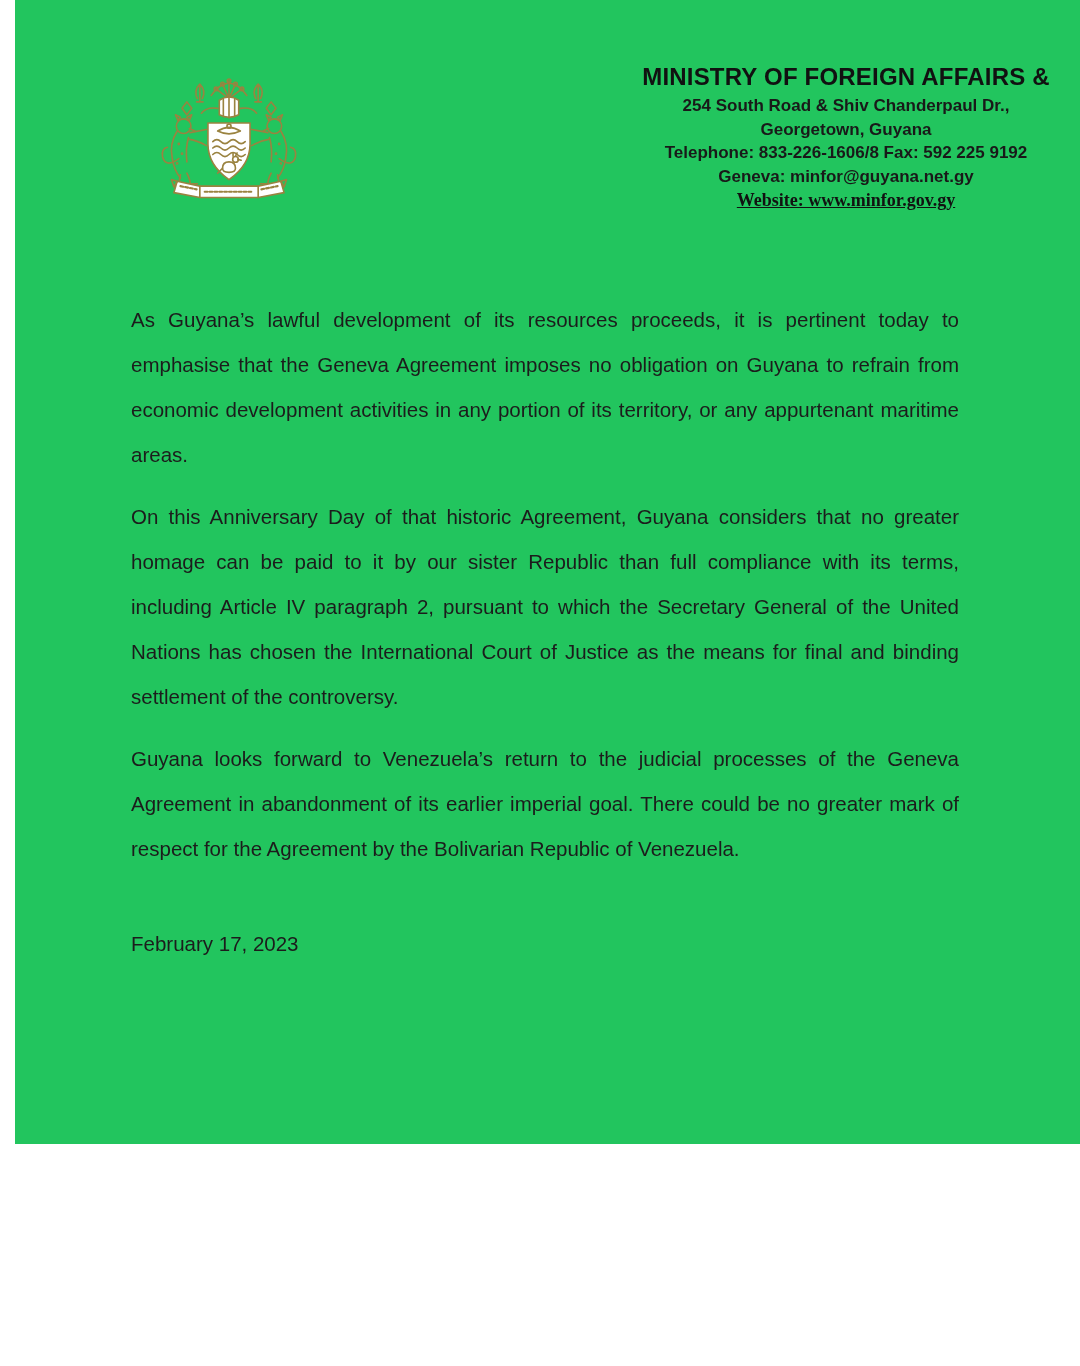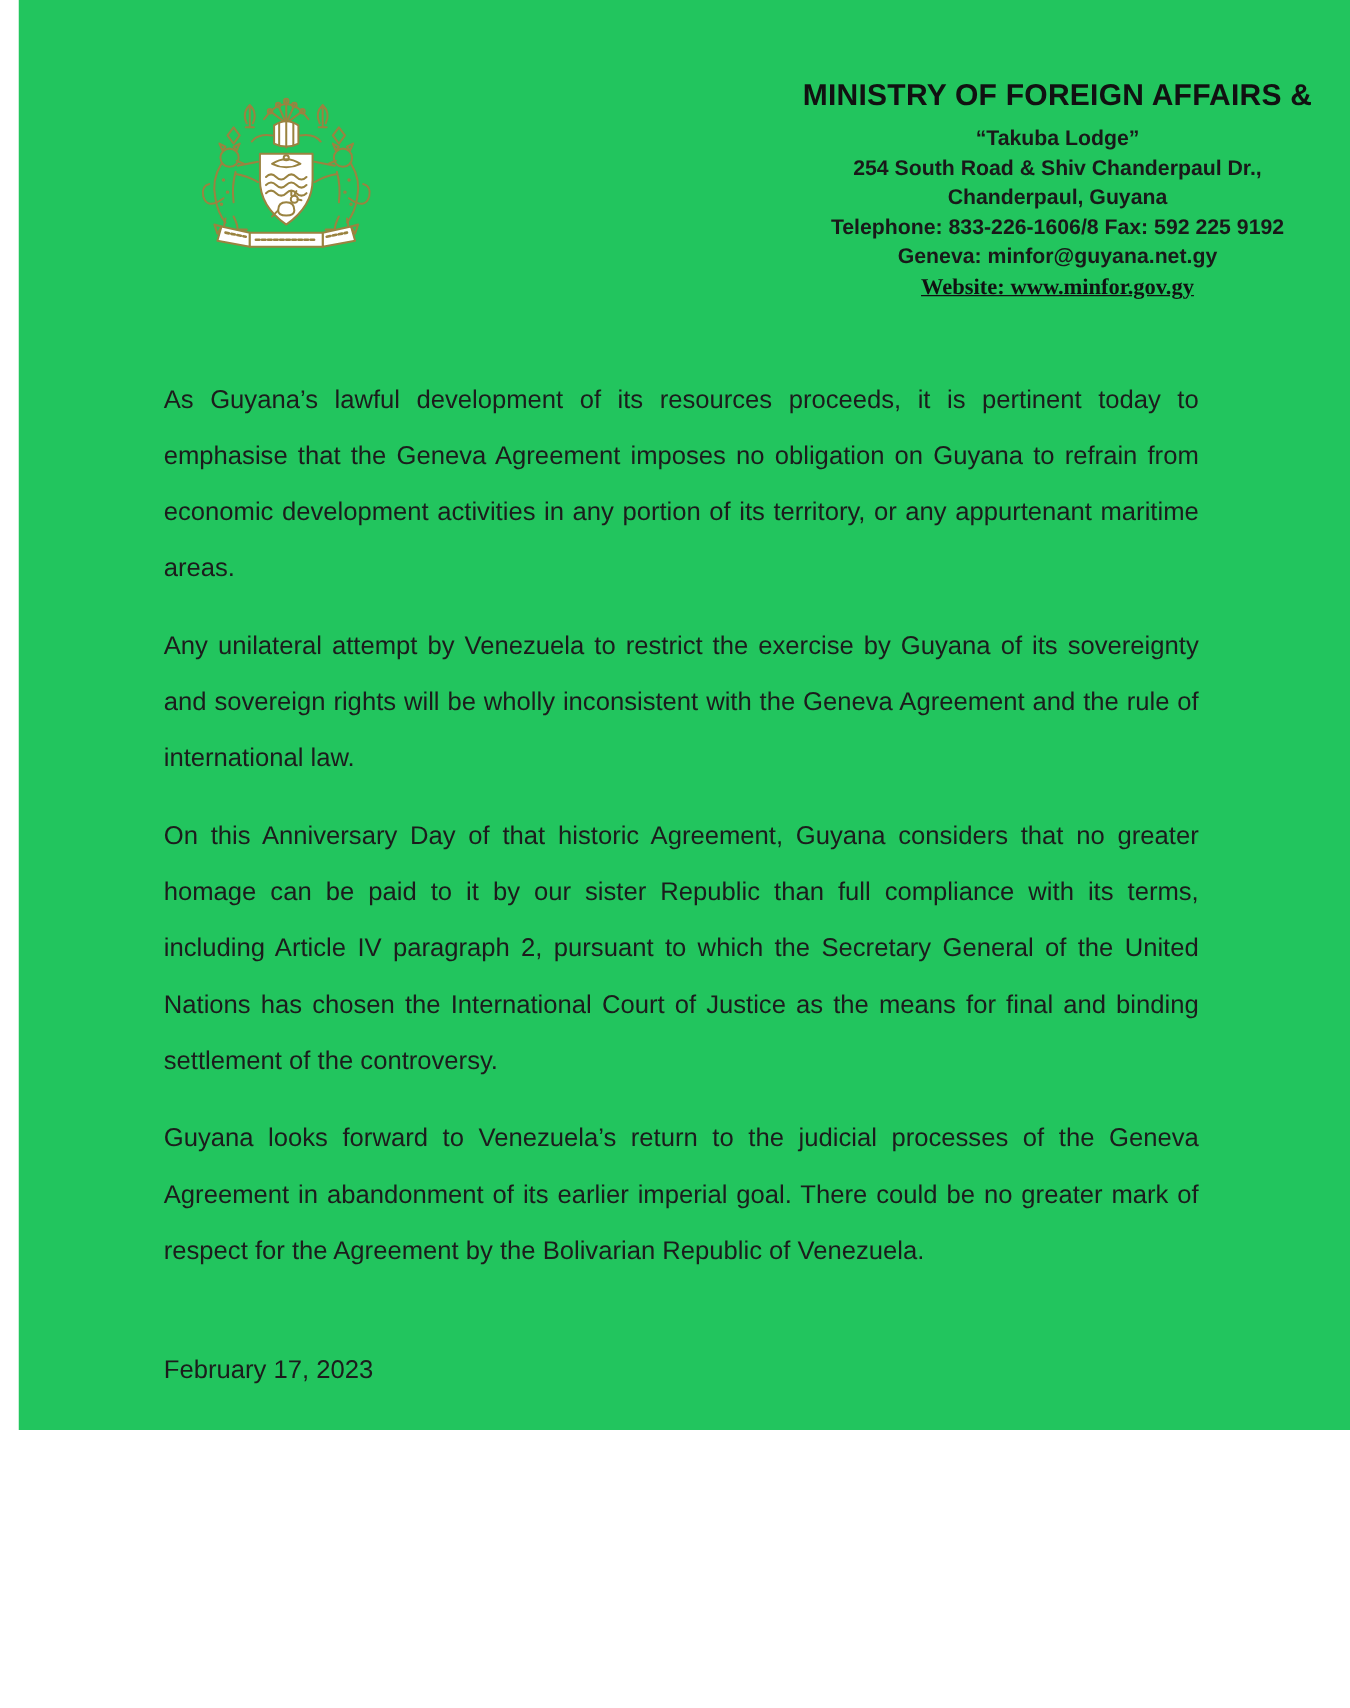--- a/index.html
+++ b/index.html
@@ -170,32 +170,30 @@
             <path d="M64 152 H136 V166 H64 Z" fill="#ffffff"></path>
             <path d="M36 146 l-7 -2 3 9 4 -7 z M164 146 l7 -2 -3 9 -4 -7 z"></path>
             <path d="M40 152 l20 4 M70 159 h60 M140 156 l20 -4" stroke-width="2.6" stroke-dasharray="3.5 2.5"></path>
           </g>
         </g>
       </svg>
     </div>
 
     <div class="head-right">
       <div class="org-title">MINISTRY OF FOREIGN AFFAIRS &amp;</div>
-      <div class="addr addr-first">“Takuba Lodge”</div>
       <div class="addr">254 South Road &amp; Shiv Chanderpaul Dr.,</div>
-      <div class="addr">Chanderpaul, Guyana</div>
+      <div class="addr">Georgetown, Guyana</div>
       <div class="addr">Telephone: 833-226-1606/8 Fax: 592 225 9192</div>
       <div class="addr">Geneva: minfor@guyana.net.gy</div>
       <div class="website">Website: www.minfor.gov.gy</div>
     </div>
   </header>
 
   <main class="content">
     <p class="body-par">As Guyana’s lawful development of its resources proceeds, it is pertinent today to emphasise that the Geneva Agreement imposes no obligation on Guyana to refrain from economic development activities in any portion of its territory, or any appurtenant maritime areas.</p>
-    <p class="body-par">Any unilateral attempt by Venezuela to restrict the exercise by Guyana of its sovereignty and sovereign rights will be wholly inconsistent with the Geneva Agreement and the rule of international law.</p>
     <p class="body-par">On this Anniversary Day of that historic Agreement, Guyana considers that no greater homage can be paid to it by our sister Republic than full compliance with its terms, including Article IV paragraph 2, pursuant to which the Secretary General of the United Nations has chosen the International Court of Justice as the means for final and binding settlement of the controversy.</p>
     <p class="body-par">Guyana looks forward to Venezuela’s return to the judicial processes of the Geneva Agreement in abandonment of its earlier imperial goal. There could be no greater mark of respect for the Agreement by the Bolivarian Republic of Venezuela.</p>
 
     <div class="signature-block">
       <p>February 17, 2023</p>
     </div>
   </main>
 
 </div>
 

